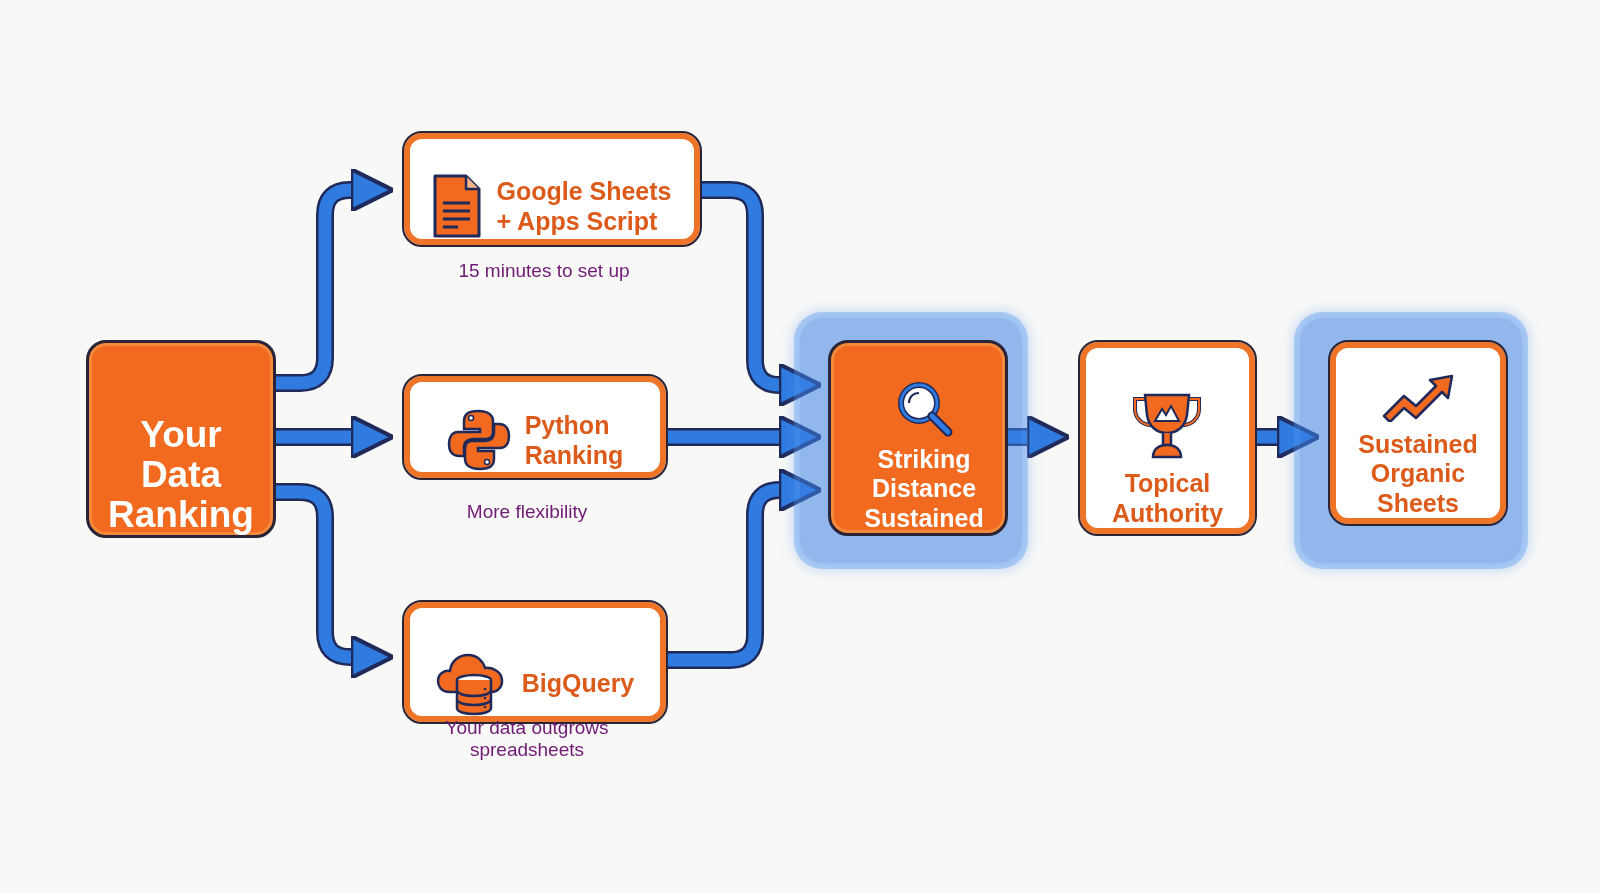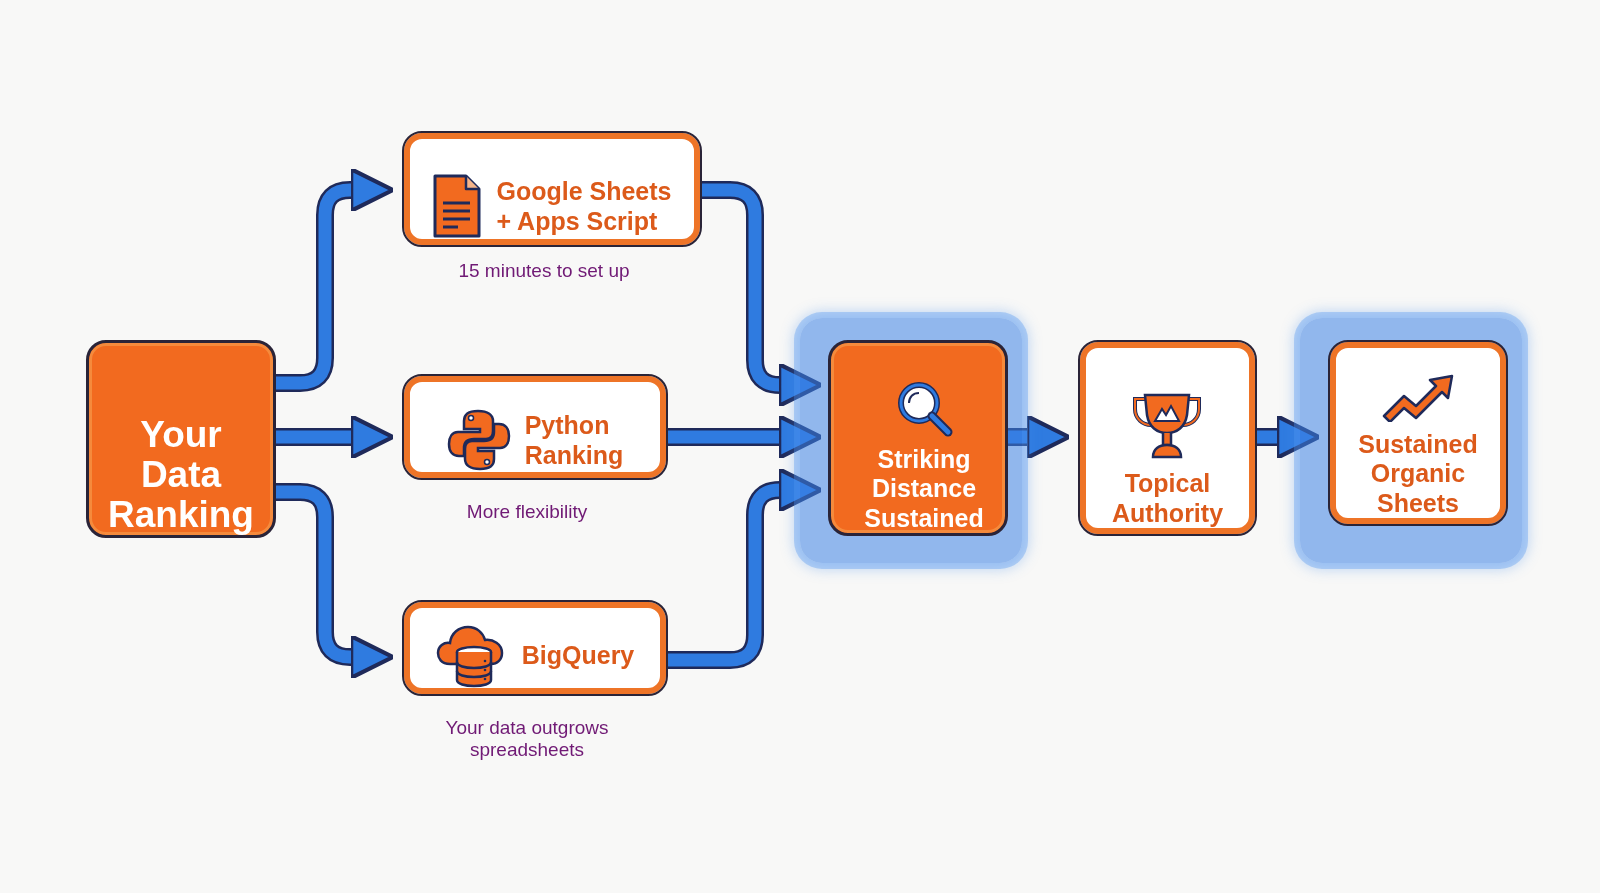--- a/index.html
+++ b/index.html
@@ -134,21 +134,21 @@
       <div class="src-label">
         <div>Python</div>
         <div>Ranking</div>
       </div>
     </div>
   </div>
   <div class="caption" style="left:396px;top:501px;width:262px;">
     <div>More flexibility</div>
   </div>
 
-  <div class="node outlined" style="left:396px;top:602px;width:262px;height:92px;">
+  <div class="node outlined" style="left:396px;top:602px;width:262px;height:120px;">
     <div class="src-inner">
       <svg width="72" height="66" viewBox="0 0 72 66">
         <path d="M14,42 C5,42 2,36 2,31 C2,24 8,20 14,21 C15,11 23,5 32,5 C41,5 47,11 49,18 C57,17 66,22 66,31 C66,38 61,42 55,42 Z" fill="#f26a1f" stroke="#1f2a5a" stroke-width="2.5"></path>
         <ellipse cx="38" cy="30" rx="17" ry="5" fill="#fff" stroke="#1f2a5a" stroke-width="2.5"></ellipse>
         <path d="M21,30 L21,58 C21,62 29,64 38,64 C47,64 55,62 55,58 L55,30" fill="#f26a1f" stroke="#1f2a5a" stroke-width="2.5"></path>
         <path d="M21,40 C21,44 29,46 38,46 C47,46 55,44 55,40" fill="none" stroke="#1f2a5a" stroke-width="2.5"></path>
         <path d="M21,49 C21,53 29,55 38,55 C47,55 55,53 55,49" fill="none" stroke="#1f2a5a" stroke-width="2.5"></path>
         <circle cx="49" cy="39" r="1.3" fill="#1f2a5a"></circle>
         <circle cx="49" cy="48" r="1.3" fill="#1f2a5a"></circle>
         <circle cx="49" cy="57" r="1.3" fill="#1f2a5a"></circle>

